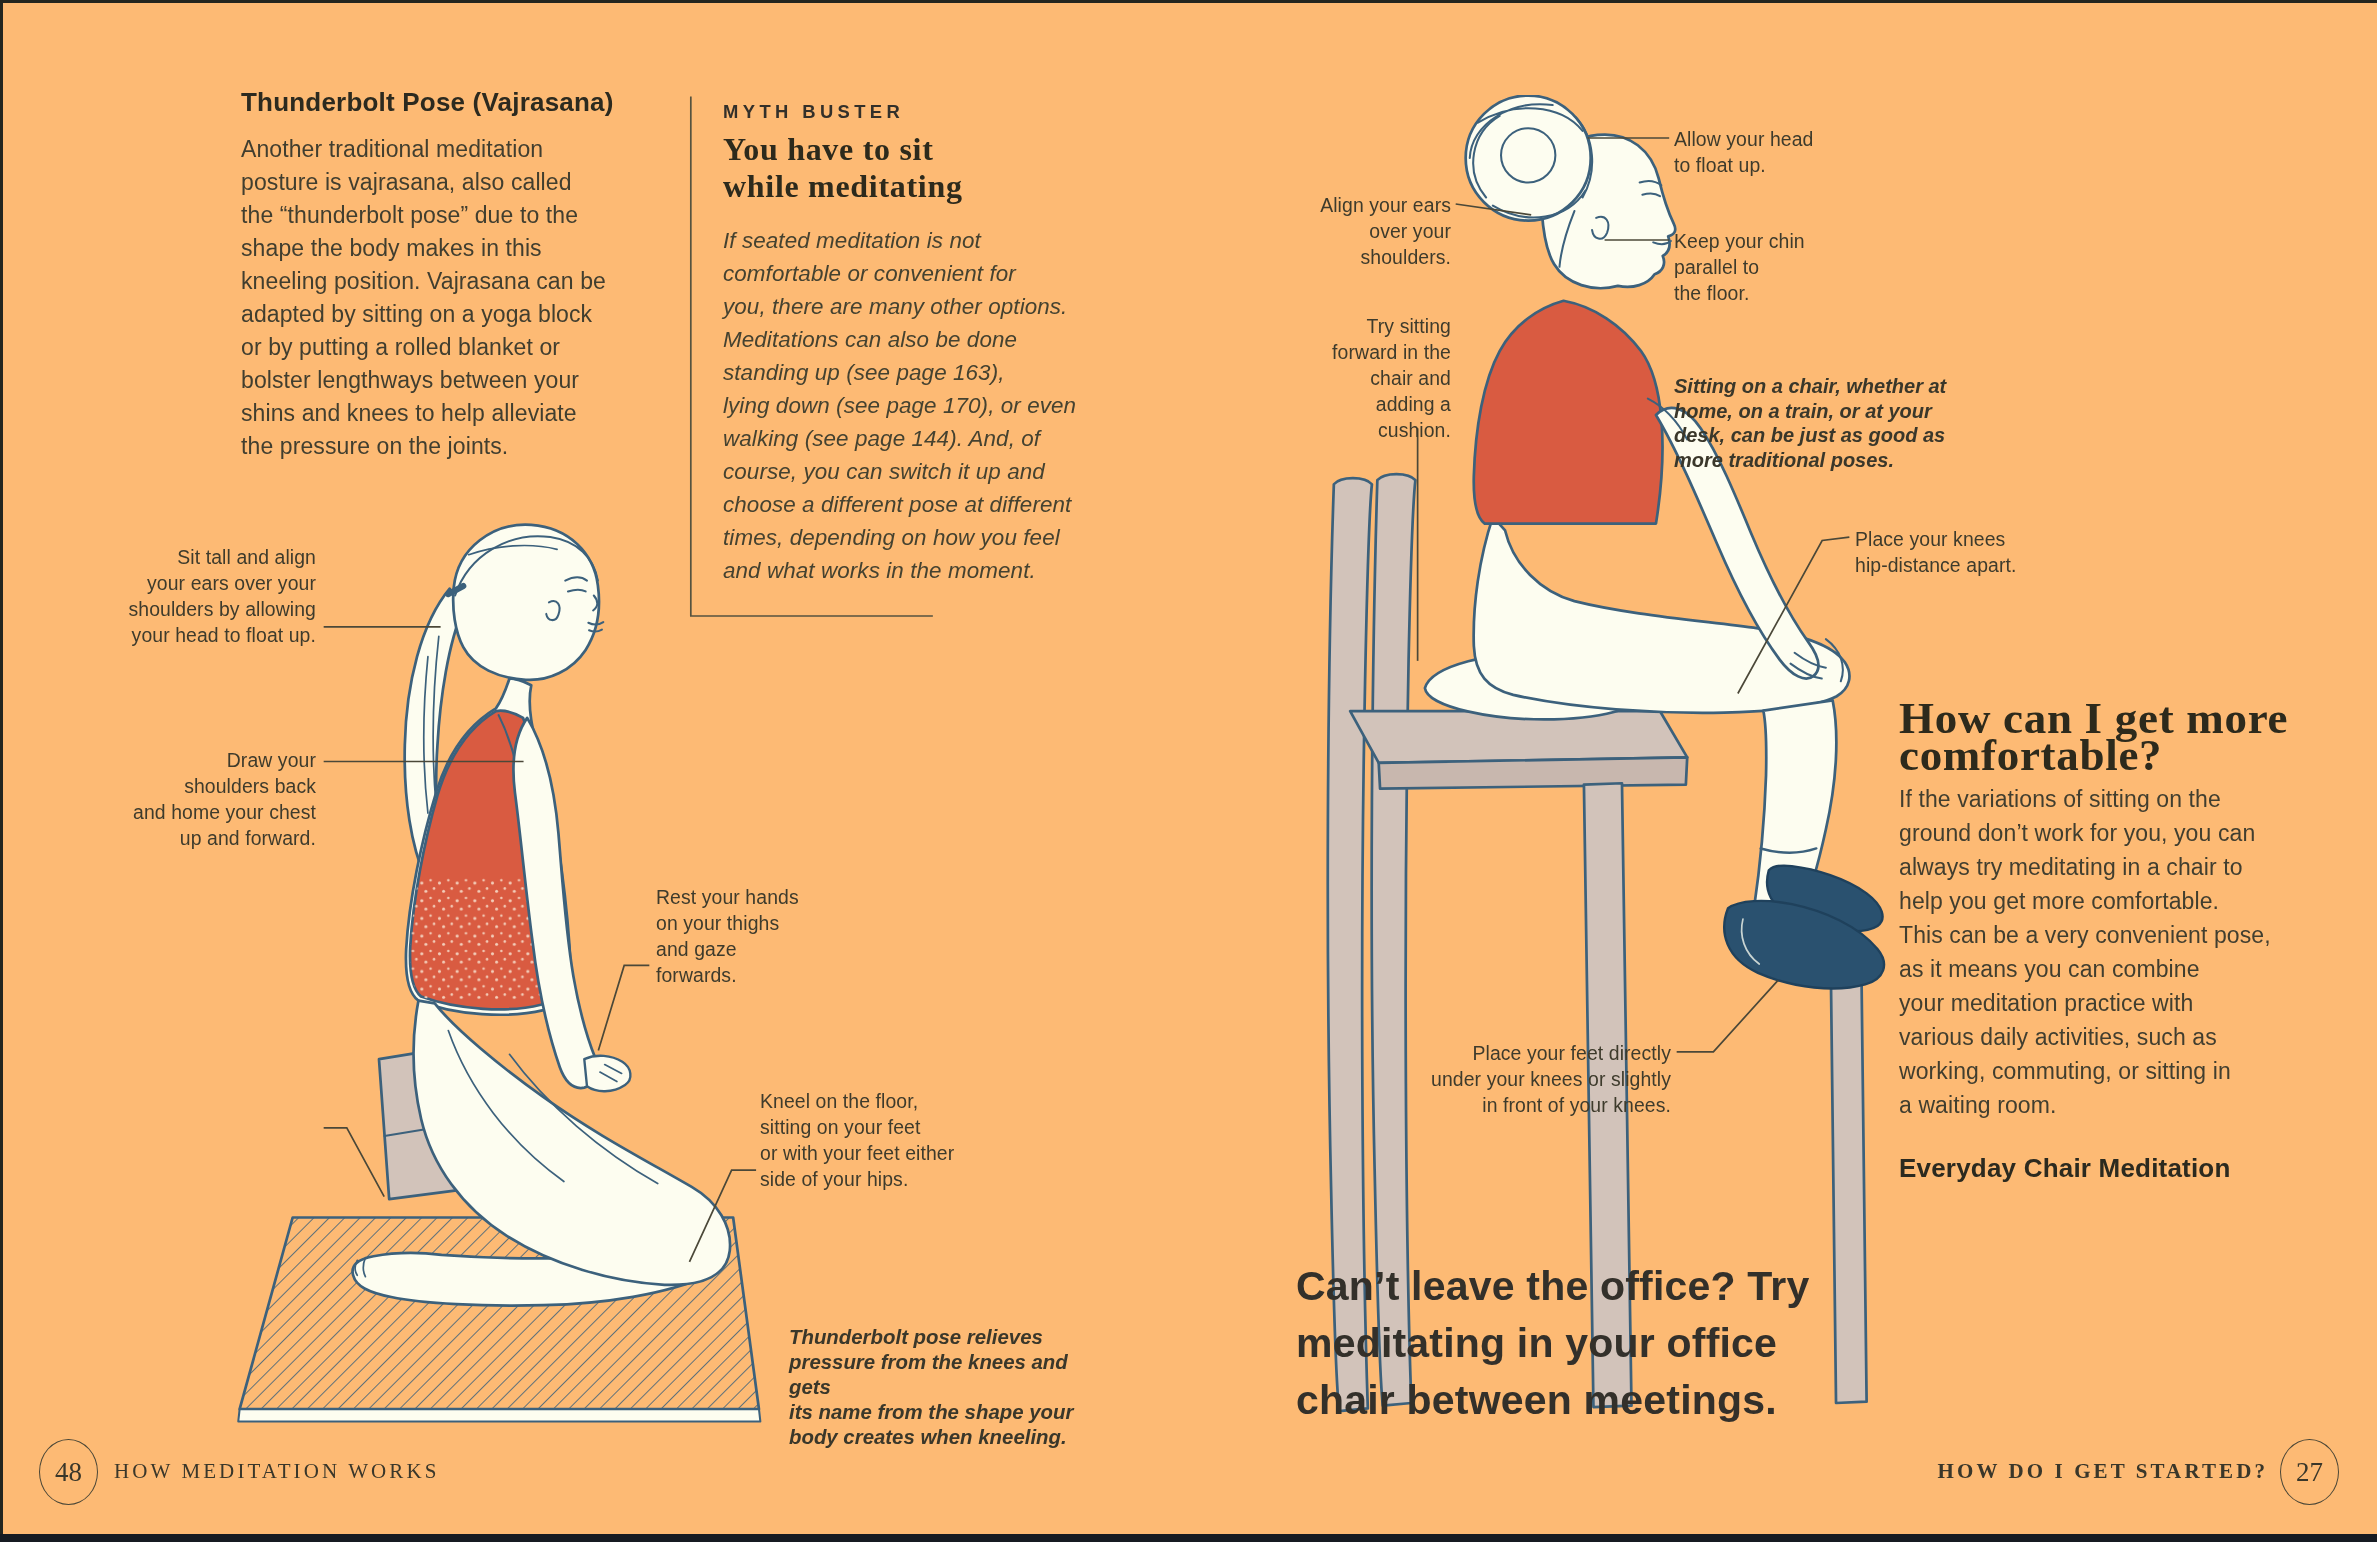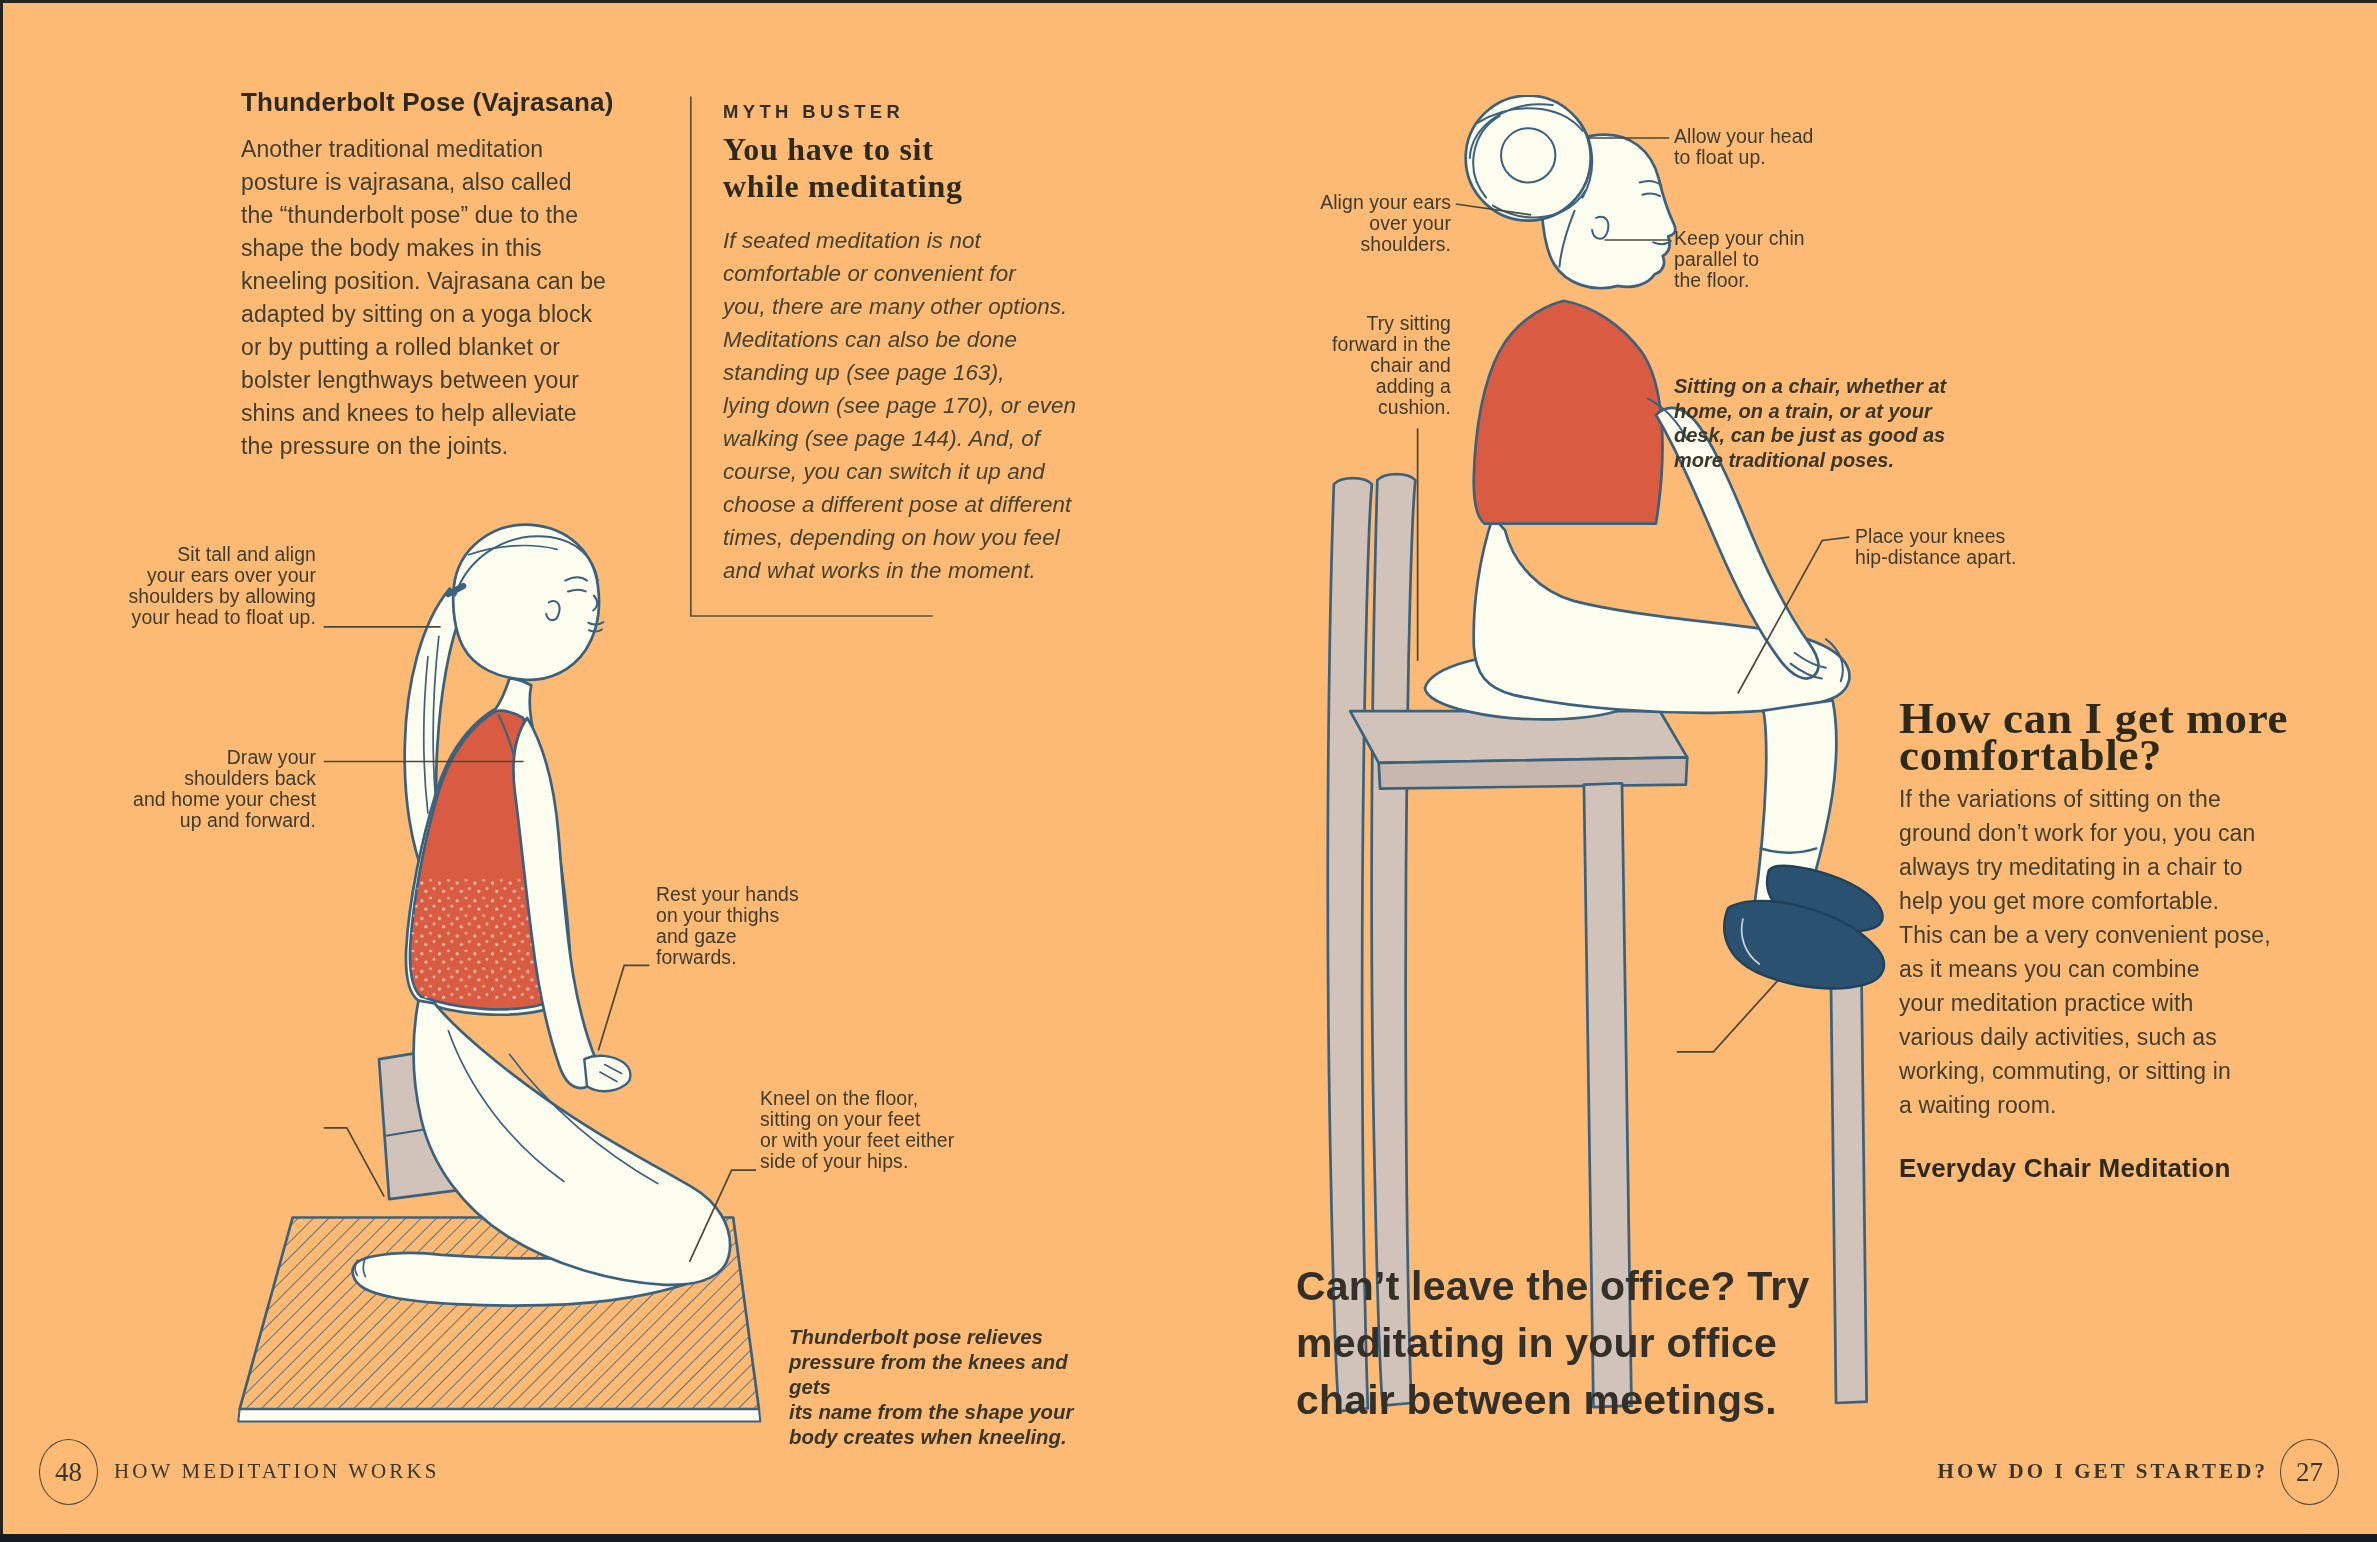--- a/index.html
+++ b/index.html
@@ -10,21 +10,21 @@
   .edge-left{left:0;top:0;width:3.4px;height:1542px;}
   .edge-bottom{left:0;top:1534px;width:2377px;height:8.8px;background:#161b22;}
   .abs{position:absolute;}
   .pre{white-space:pre-line;}
   .article-title{font-size:26px;font-weight:bold;color:#2c2a1f;letter-spacing:0.2px;}
   .body-text{font-size:23px;line-height:33px;color:#413e2f;letter-spacing:0.1px;}
   .kicker{font-size:18.4px;font-weight:bold;letter-spacing:4.4px;color:#33302a;}
   .serif-head{font-family:"Liberation Serif","DejaVu Serif",serif;font-size:32px;line-height:37px;
               font-weight:bold;color:#2d2a1c;letter-spacing:0.7px;}
   .myth-body{font-size:22.4px;line-height:33px;font-style:italic;color:#454230;letter-spacing:0.1px;}
-  .ann{font-size:19.4px;line-height:21px;color:#3e3b2c;letter-spacing:0.1px;}
+  .ann{font-size:19.4px;line-height:26px;color:#3e3b2c;letter-spacing:0.1px;}
   .ar{text-align:right;}
   .bold-caption{font-size:20.4px;line-height:25px;font-weight:bold;font-style:italic;color:#3a372a;}
   .quote{font-size:41px;line-height:57px;font-weight:bold;color:#33302a;letter-spacing:0.2px;}
   .footer-label{font-family:"Liberation Serif","DejaVu Serif",serif;font-size:21px;
                 letter-spacing:3.1px;color:#3a372a;}
   .page-circle{width:57px;height:64px;border:1.7px solid #4b4737;border-radius:50%;
                display:flex;align-items:center;justify-content:center;
                font-family:"Liberation Serif","DejaVu Serif",serif;font-size:27px;color:#3a372a;}
   svg{display:block;}
 </style>
@@ -215,20 +215,23 @@
 forward in the
 chair and
 adding a
 cushion.</div>
   <div class="abs bold-caption pre" style="left:1674px;top:374px;width:299px;font-size:20px;line-height:24.5px;">Sitting on a chair, whether at
 home, on a train, or at your
 desk, can be just as good as
 more traditional poses.</div>
   <div class="abs ann pre" style="left:1855px;top:526px;">Place your knees
 hip-distance apart.</div>
+  <div class="abs ann ar pre" style="right:706px;top:1040px;">Place your feet directly
+under your knees or slightly
+in front of your knees.</div>
 
   <div class="abs serif-head pre" style="left:1899px;top:700px;font-size:45px;">How can I get more
 comfortable?</div>
   <div class="abs body-text pre" style="left:1899px;top:782px;width:462px;line-height:34px;">If the variations of sitting on the
 ground don’t work for you, you can
 always try meditating in a chair to
 help you get more comfortable.
 This can be a very convenient pose,
 as it means you can combine
 your meditation practice with

